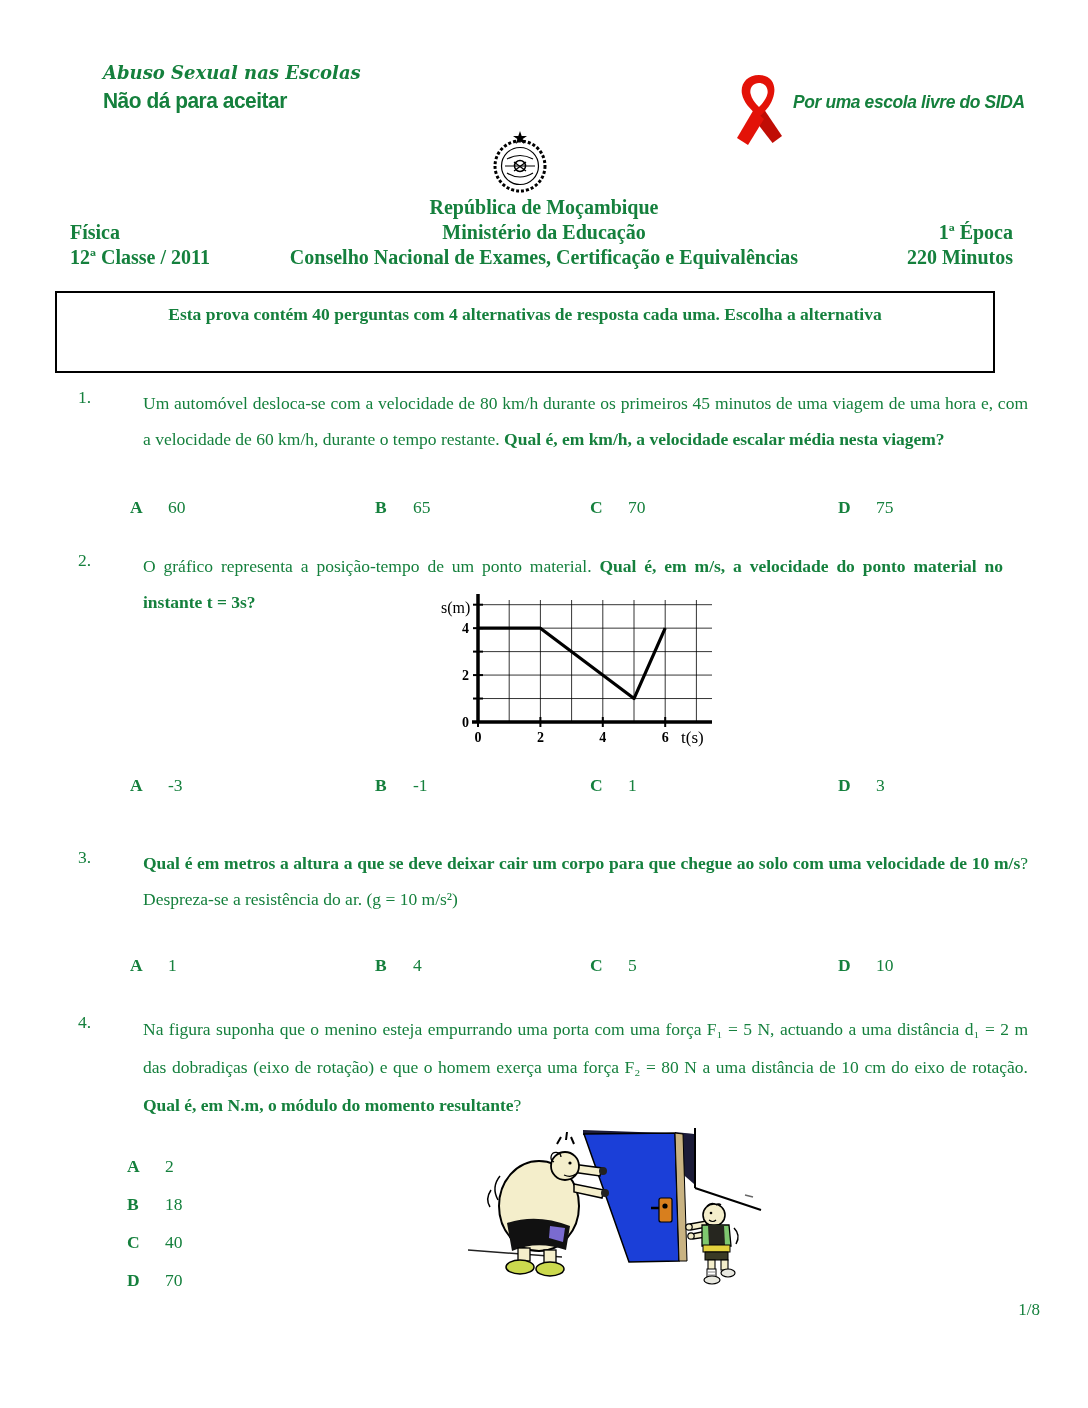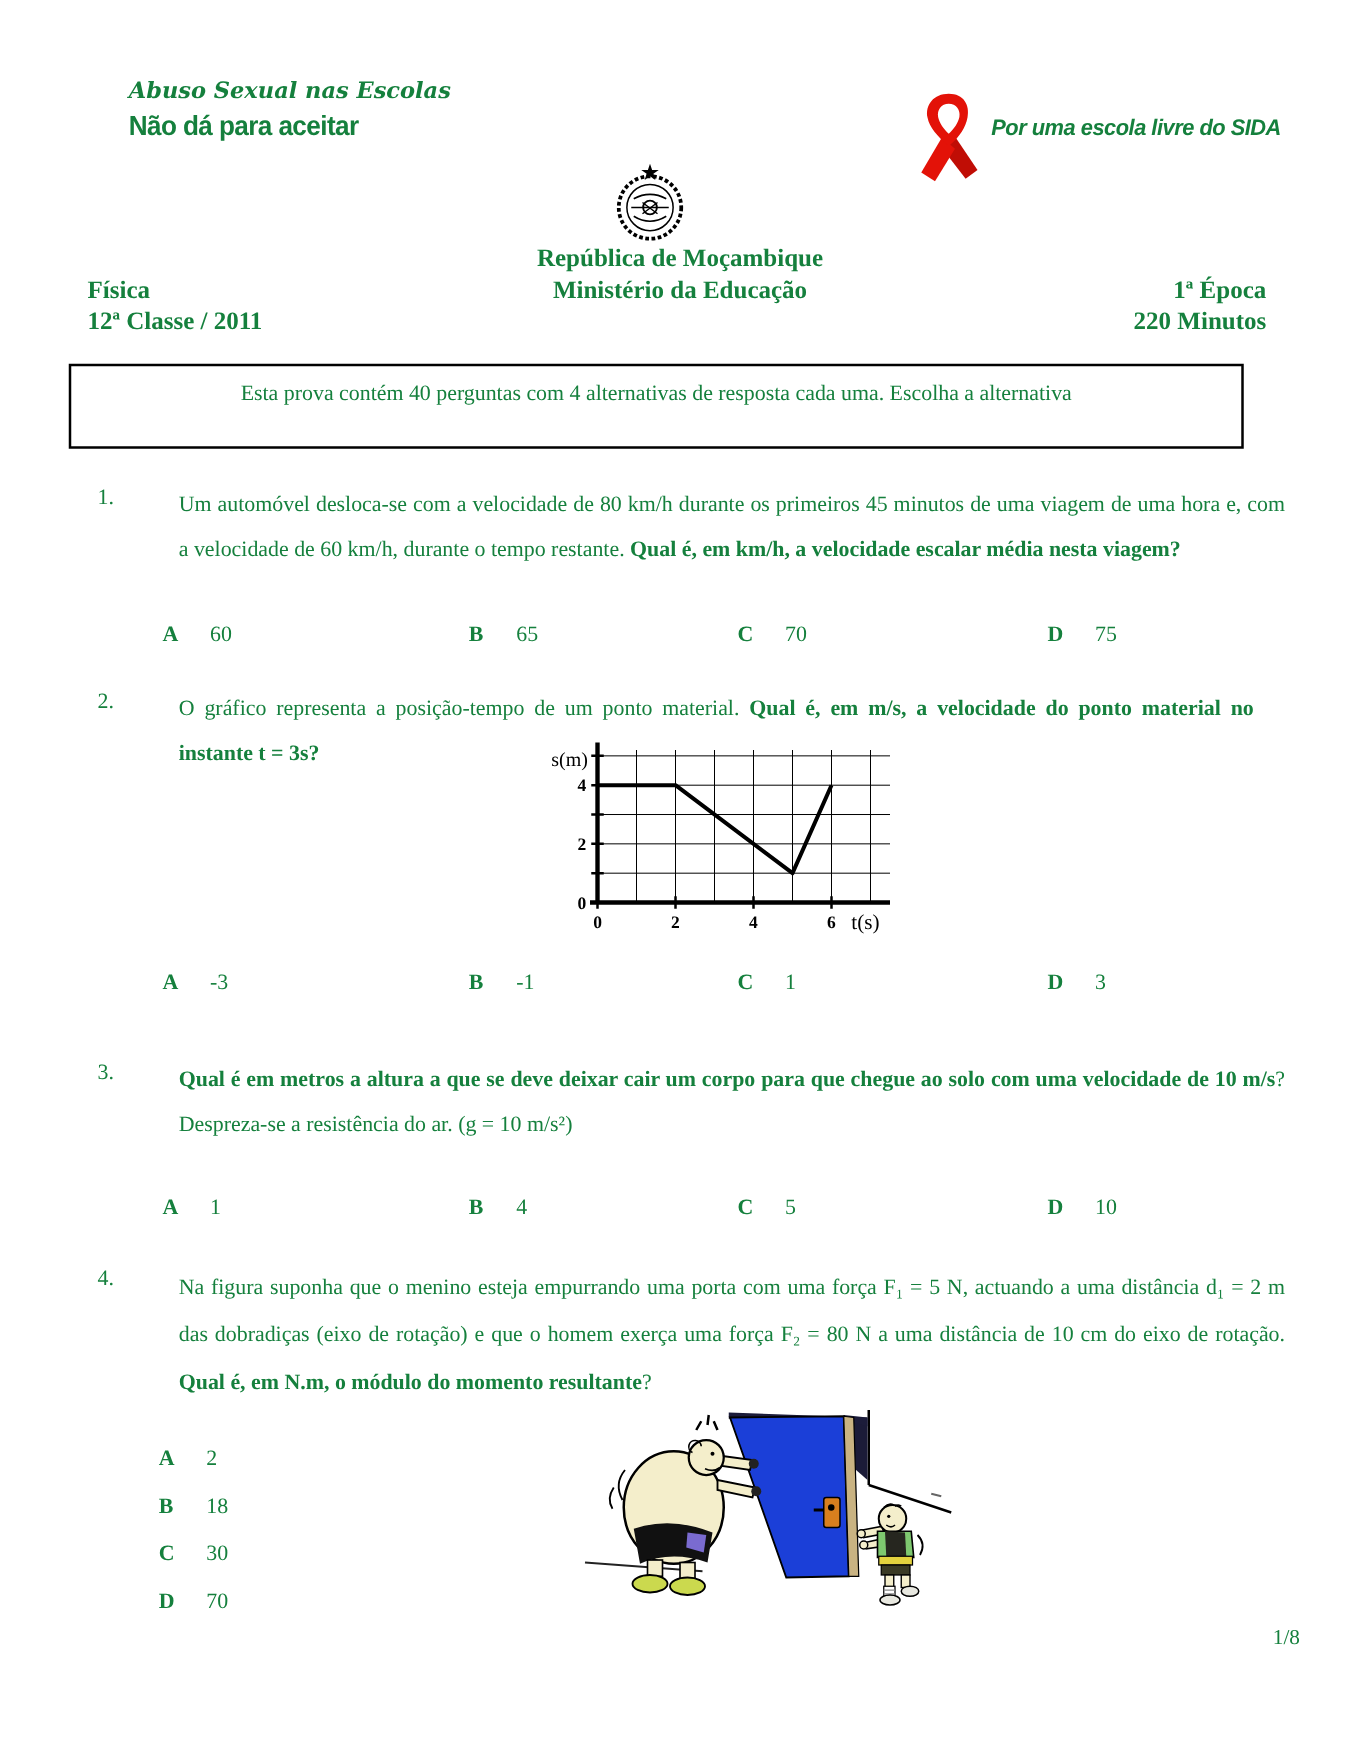--- a/index.html
+++ b/index.html
@@ -14,22 +14,22 @@
   .ribbon-slogan{font-family:"Liberation Sans",sans-serif;font-weight:bold;font-style:italic;
                  font-size:18px;letter-spacing:-0.4px;transform:scaleX(.97);transform-origin:left;}
 
   
   .hdr-row{left:0;width:100%;height:24px;font-weight:bold;font-size:20px;}
   .hdr-center{position:absolute;left:0;width:100%;text-align:center;}
   .hdr-left{position:absolute;left:70px;}
   .hdr-right{position:absolute;right:75px;}
 
   
-  .inst-box{left:55px;top:291px;width:940px;height:68px;box-sizing:border-box;
-            border:2px solid #000;text-align:center;font-weight:normal;font-size:17.5px;
+  .inst-box{left:55px;top:291px;width:940px;height:82px;box-sizing:border-box;
+            border:2px solid #000;text-align:center;font-weight:bold;font-size:17.5px;
             padding-top:7px;line-height:28px;}
   .risque{font-style:italic;font-size:23px;}
 
   
   .qnum{position:absolute;left:78px;font-size:17.5px;}
   .qtext{position:absolute;left:127px;width:885px;font-size:17.5px;line-height:36px;text-align:justify;margin-left:16px;}
   .lh38{line-height:38px;}
   .bold-seg{font-weight:bold;}
   .optrow{position:absolute;left:0;width:100%;height:26px;font-size:17.5px;}
   .opt{position:absolute;}
@@ -68,20 +68,21 @@
   <div class="abs hdr-row" style="top:196px;">
     <span class="hdr-center">República de Moçambique</span>
   </div>
   <div class="abs hdr-row" style="top:221px;">
     <span class="hdr-left">Física</span>
     <span class="hdr-center">Ministério da Educação</span>
     <span class="hdr-right">1ª Época</span>
   </div>
   <div class="abs hdr-row" style="top:246px;">
     <span class="hdr-left">12ª Classe / 2011</span>
+    <span class="hdr-center">Conselho Nacional de Exames, Certificação e Equivalências</span>
     <span class="hdr-right">220 Minutos</span>
   </div>
 
   <div class="abs inst-box">
     <div>Esta prova contém 40 perguntas com 4 alternativas de resposta cada uma. Escolha a alternativa</div>
   </div>
 
   <div class="qnum" style="top:387px;">1.</div>
   <div class="qtext" style="top:385px;"><span>Um automóvel desloca-se com a velocidade de  80 km/h durante os primeiros 45 minutos de uma viagem de uma hora e, com a velocidade de 60 km/h, durante o tempo restante. </span><span class="bold-seg">Qual é,  em km/h, a velocidade escalar média nesta viagem?</span><span></span></div>
   <div class="optrow" style="top:497px;">
@@ -199,19 +200,19 @@
     <rect x="259" y="142" width="7" height="10" fill="#f4eecb" stroke="#000" stroke-width="1.1"></rect>
     <rect x="245" y="151" width="9" height="8" fill="#fff" stroke="#000" stroke-width="1"></rect>
     <path d="M245 154 h9 M245 157 h9" stroke="#888" stroke-width="1"></path>
     <ellipse cx="250" cy="162" rx="8" ry="4" fill="#e8e8e0" stroke="#000" stroke-width="1.2"></ellipse>
     <ellipse cx="266" cy="155" rx="7" ry="4" fill="#e8e8e0" stroke="#000" stroke-width="1.2"></ellipse>
   </svg>
 
   <div>
     <span class="optv" style="top:1156px;"><span class="opt-letter">A</span><span>2</span></span>
     <span class="optv" style="top:1194px;"><span class="opt-letter">B</span><span>18</span></span>
-    <span class="optv" style="top:1232px;"><span class="opt-letter">C</span><span>30</span></span>
+    <span class="optv" style="top:1232px;"><span class="opt-letter">C</span><span>40</span></span>
     <span class="optv" style="top:1270px;"><span class="opt-letter">D</span><span>70</span></span>
   </div>
 
   <div class="abs pagenum">1/8</div>
 
 </div>
 
 </body></html>

